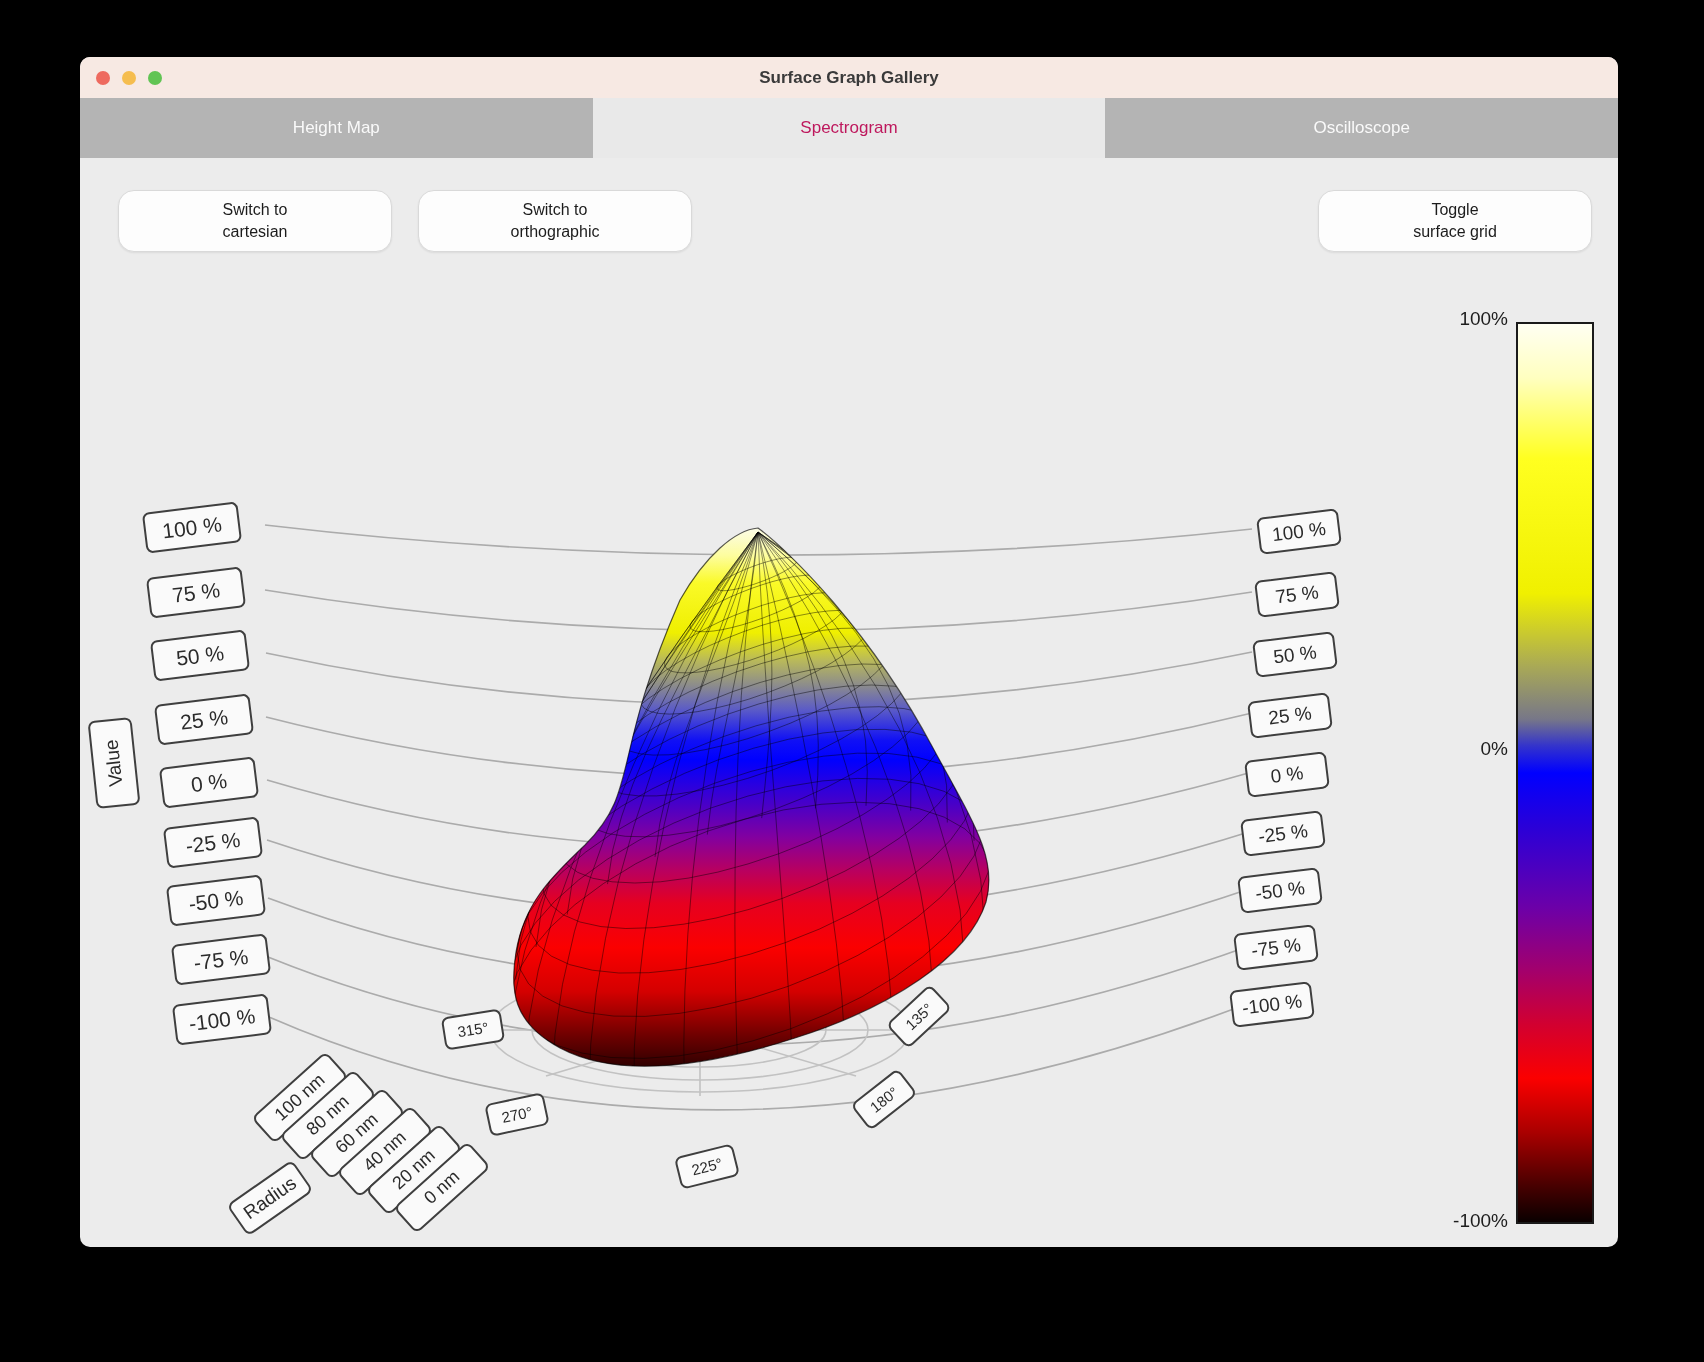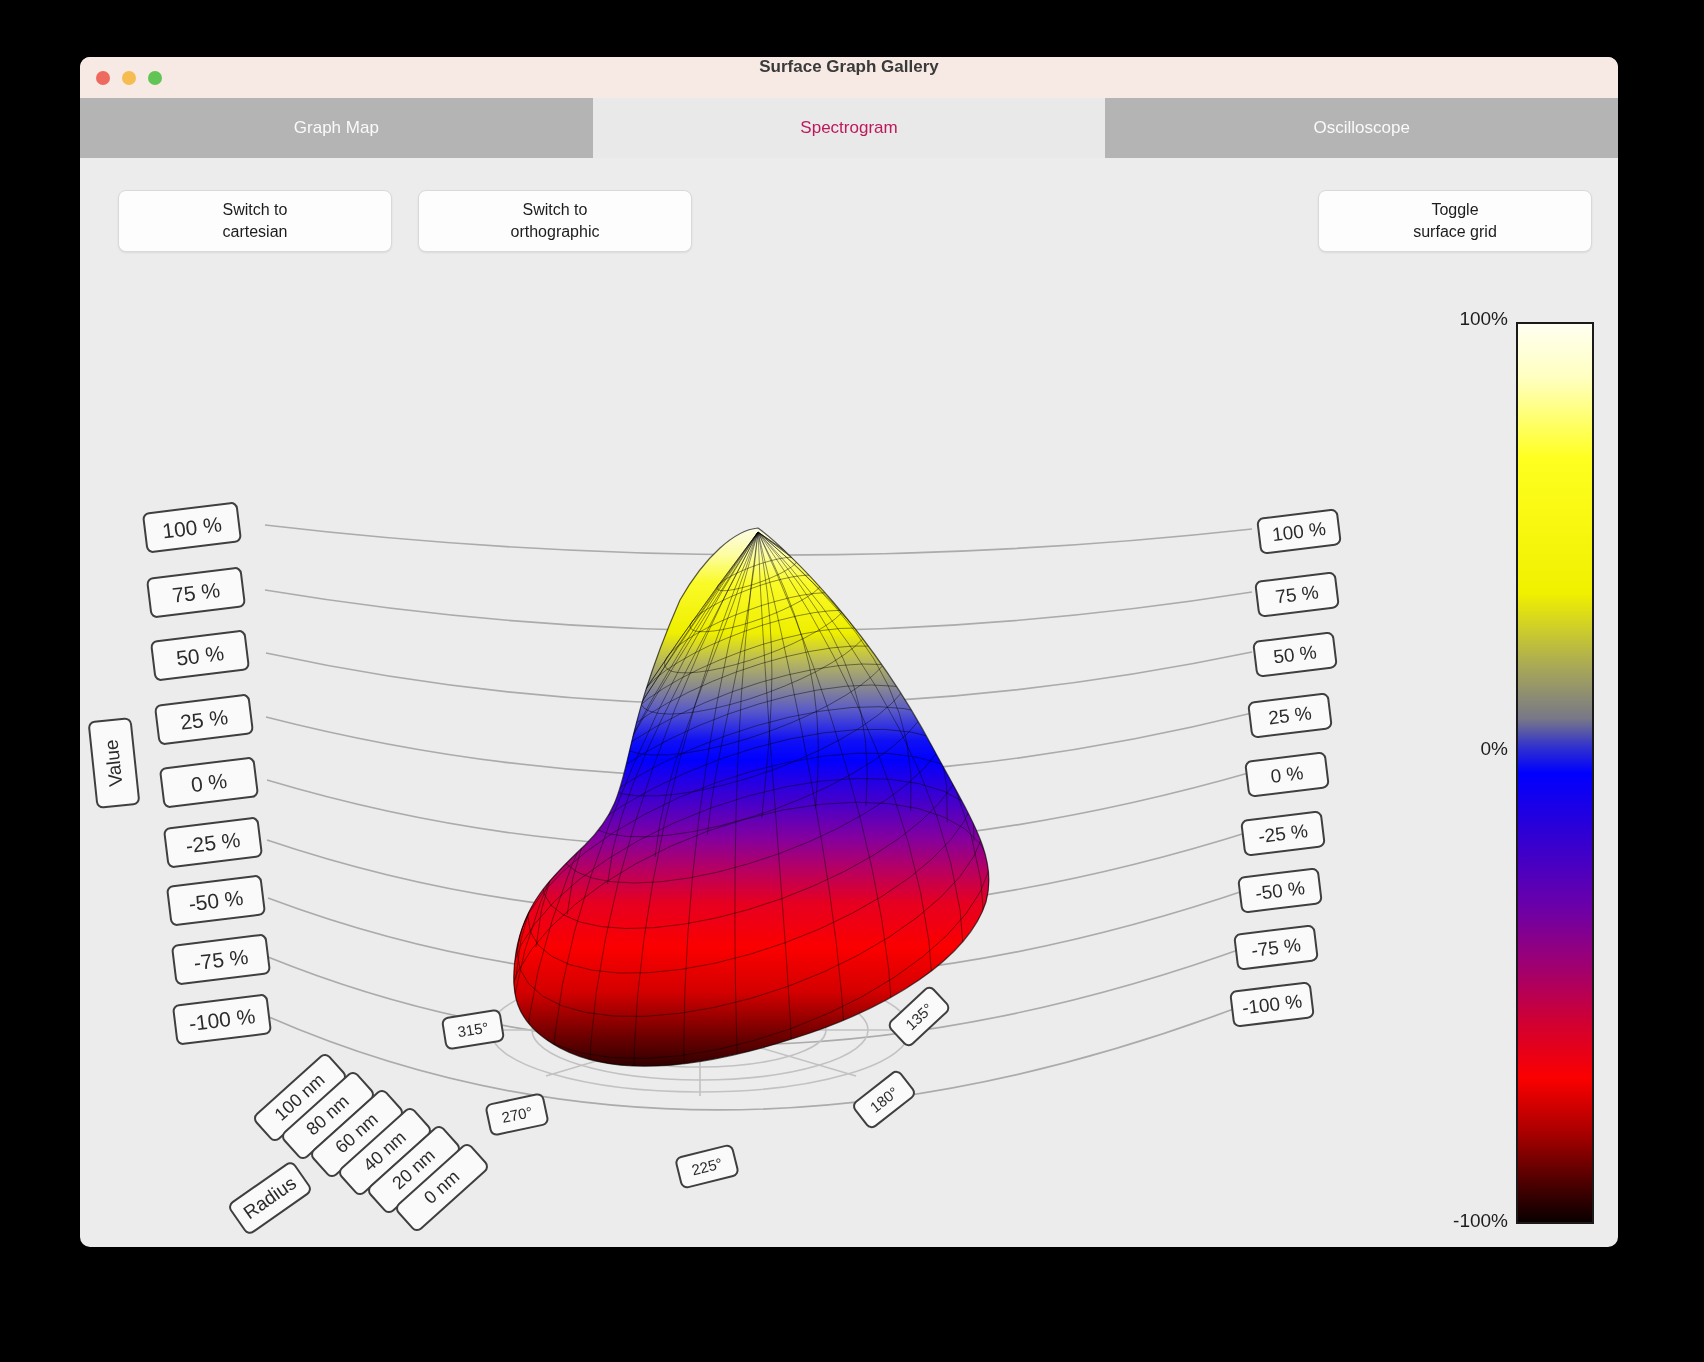--- a/index.html
+++ b/index.html
@@ -1,29 +1,29 @@
 <!DOCTYPE html>
 <html><head>
 <meta charset="utf-8">
 <style>
   html,body{margin:0;padding:0;background:#000;width:1704px;height:1362px;
     font-family:"Liberation Sans", sans-serif; position:relative; overflow:hidden;}
   .window{position:absolute;left:80px;top:57px;width:1538px;height:1190px;
     background:#ececec;border-radius:10px;box-shadow:0 30px 70px rgba(0,0,0,.6);overflow:hidden;}
   .titlebar{position:absolute;left:0;top:0;width:100%;height:41px;background:#f7e9e3;
-    display:flex;align-items:flex-start;justify-content:center;}
+    display:flex;align-items:center;justify-content:center;}
   .title{font-size:17px;font-weight:bold;color:#3a3a3a;}
   .lights{position:absolute;left:16px;top:0;height:41px;display:flex;align-items:center;gap:12px;}
   .light{width:14px;height:14px;border-radius:50%;}
   .tabbar{position:absolute;left:0;top:41px;width:100%;height:60px;display:flex;}
   .tab{flex:1;display:flex;align-items:center;justify-content:center;font-size:17px;}
   .tab.inactive{background:#b4b4b4;color:#fafafa;}
   .tab.active{background:#e9e9e9;color:#be185d;}
   .btn{position:absolute;top:133px;width:272px;height:60px;background:#fdfdfd;
-    border:1px solid #d9d9d9;border-radius:8px;display:flex;align-items:center;justify-content:center;
+    border:1px solid #d9d9d9;border-radius:16px;display:flex;align-items:center;justify-content:center;
     text-align:center;font-size:16px;color:#1c1c1c;line-height:1.35;white-space:pre-line;
     box-shadow:0 1px 2px rgba(0,0,0,.08);}
   svg.plot{position:absolute;left:0;top:0;pointer-events:none;}
   .tick{position:absolute;background:#fafafa;border:2px solid #3f3f3f;border-radius:7px;
     color:#2b2b2b;display:flex;align-items:center;justify-content:center;white-space:nowrap;}
   .vtickL{width:92px;height:37px;font-size:21px;}
   .vtickR{width:78px;height:33px;font-size:19px;}
   .rtick{width:96px;height:31px;font-size:18px;}
   .atick{width:56px;height:29px;font-size:15px;}
   .axtitle{font-size:19px;}
@@ -36,21 +36,21 @@
 <div class="window">
   <div class="titlebar">
     <div class="lights">
       <div class="light" style="background:#ee6a5f"></div>
       <div class="light" style="background:#f5bd4f"></div>
       <div class="light" style="background:#61c454"></div>
     </div>
     <div class="title">Surface Graph Gallery</div>
   </div>
   <div class="tabbar">
-    <div class="tab inactive">Graph Map</div>
+    <div class="tab inactive">Height Map</div>
     <div class="tab active">Spectrogram</div>
     <div class="tab inactive">Oscilloscope</div>
   </div>
   <div class="btn" style="left:38px">Switch to
 cartesian</div>
   <div class="btn" style="left:338px">Switch to
 orthographic</div>
   <div class="btn" style="left:1238px">Toggle
 surface grid</div>
 </div>

